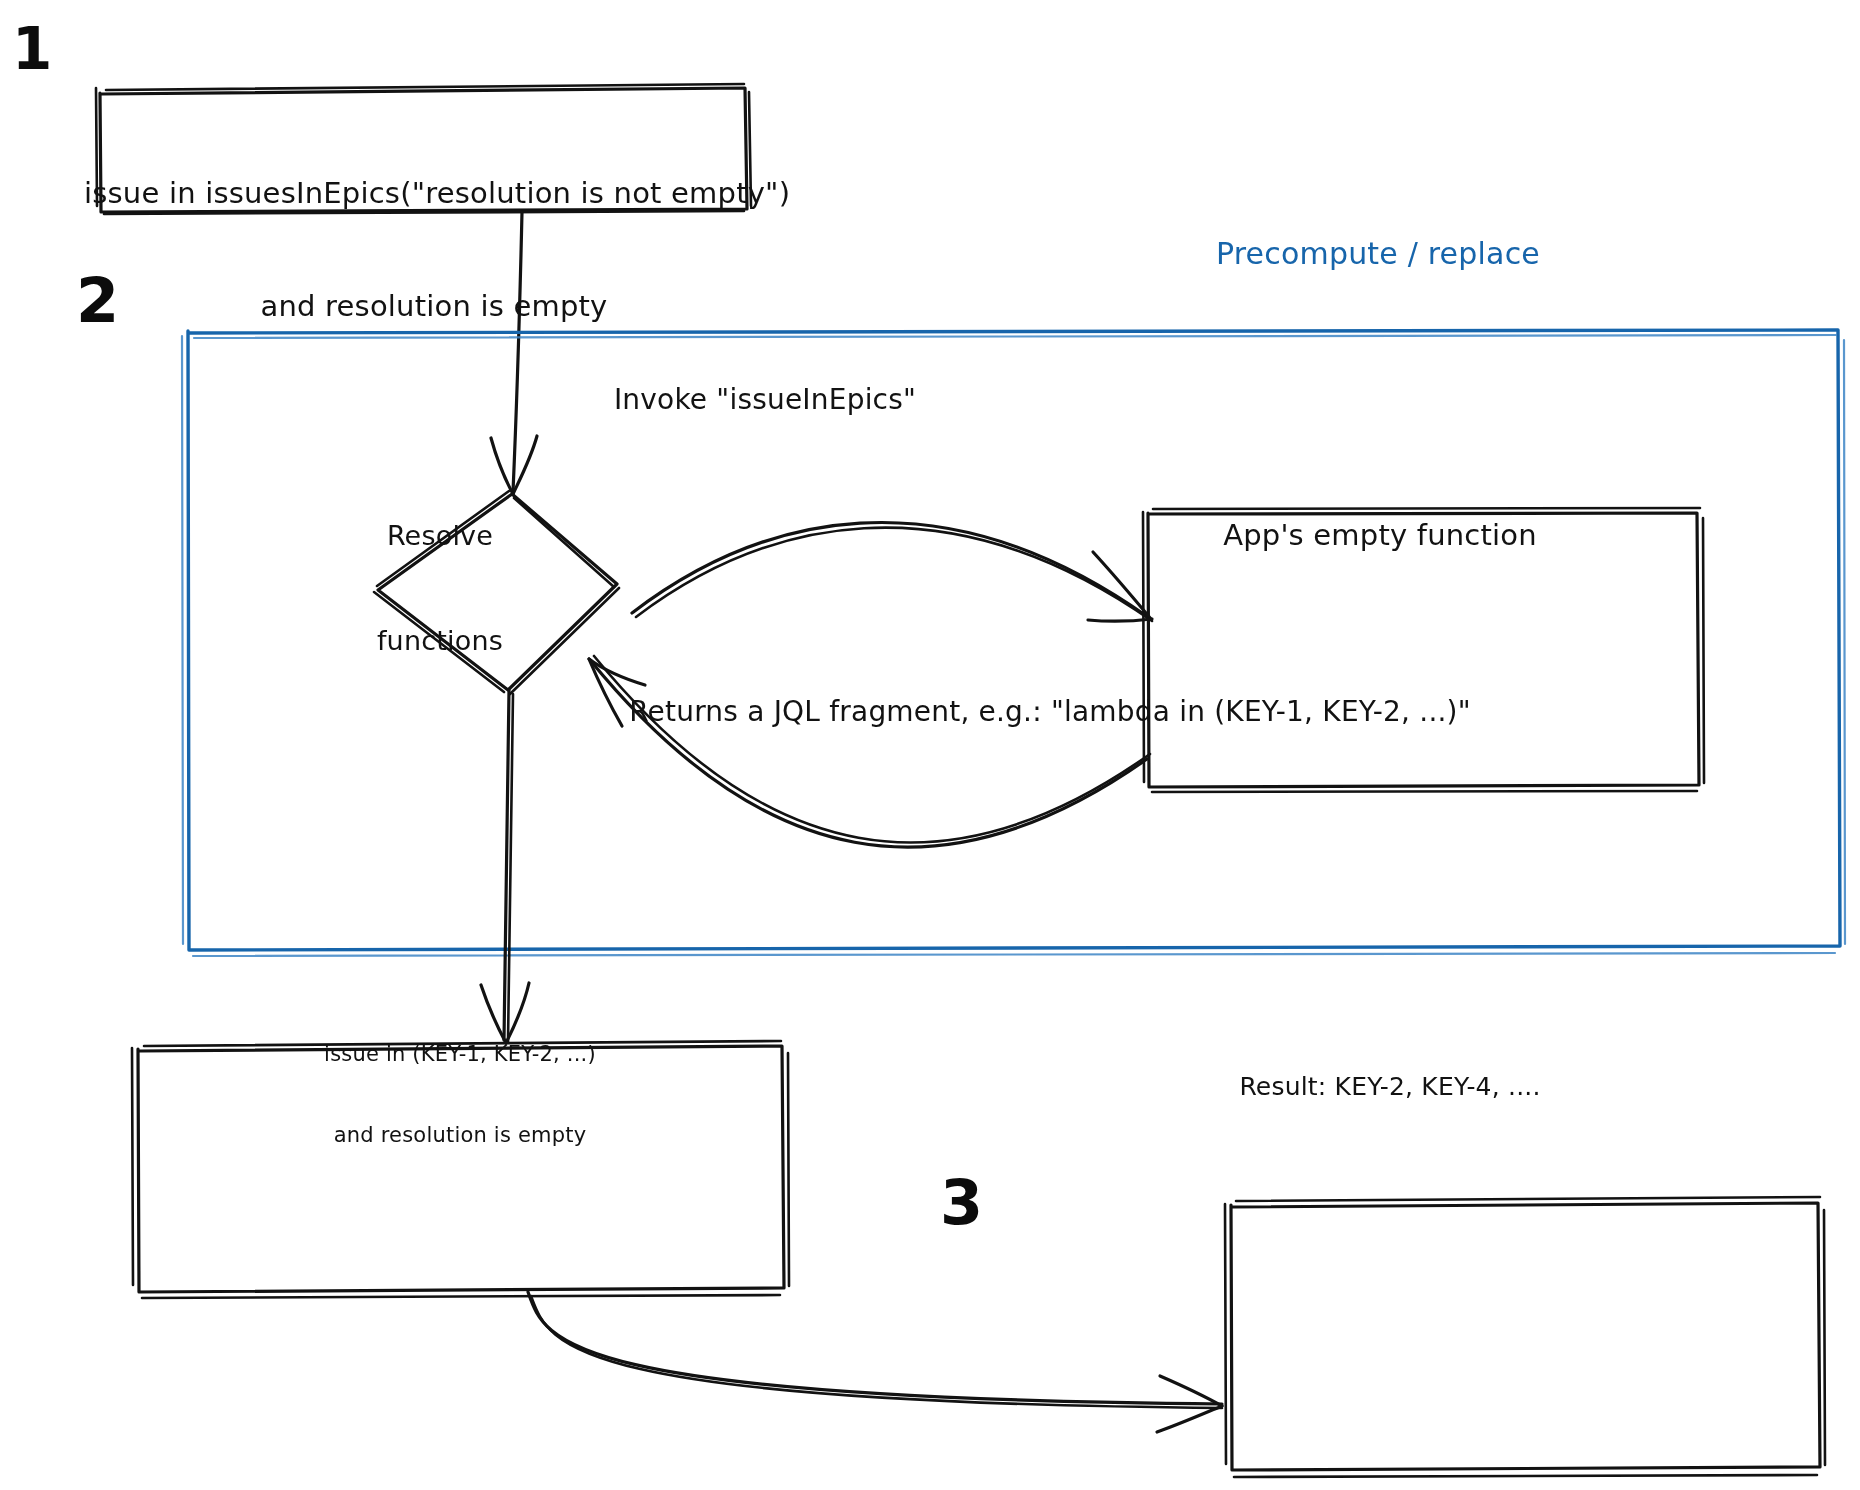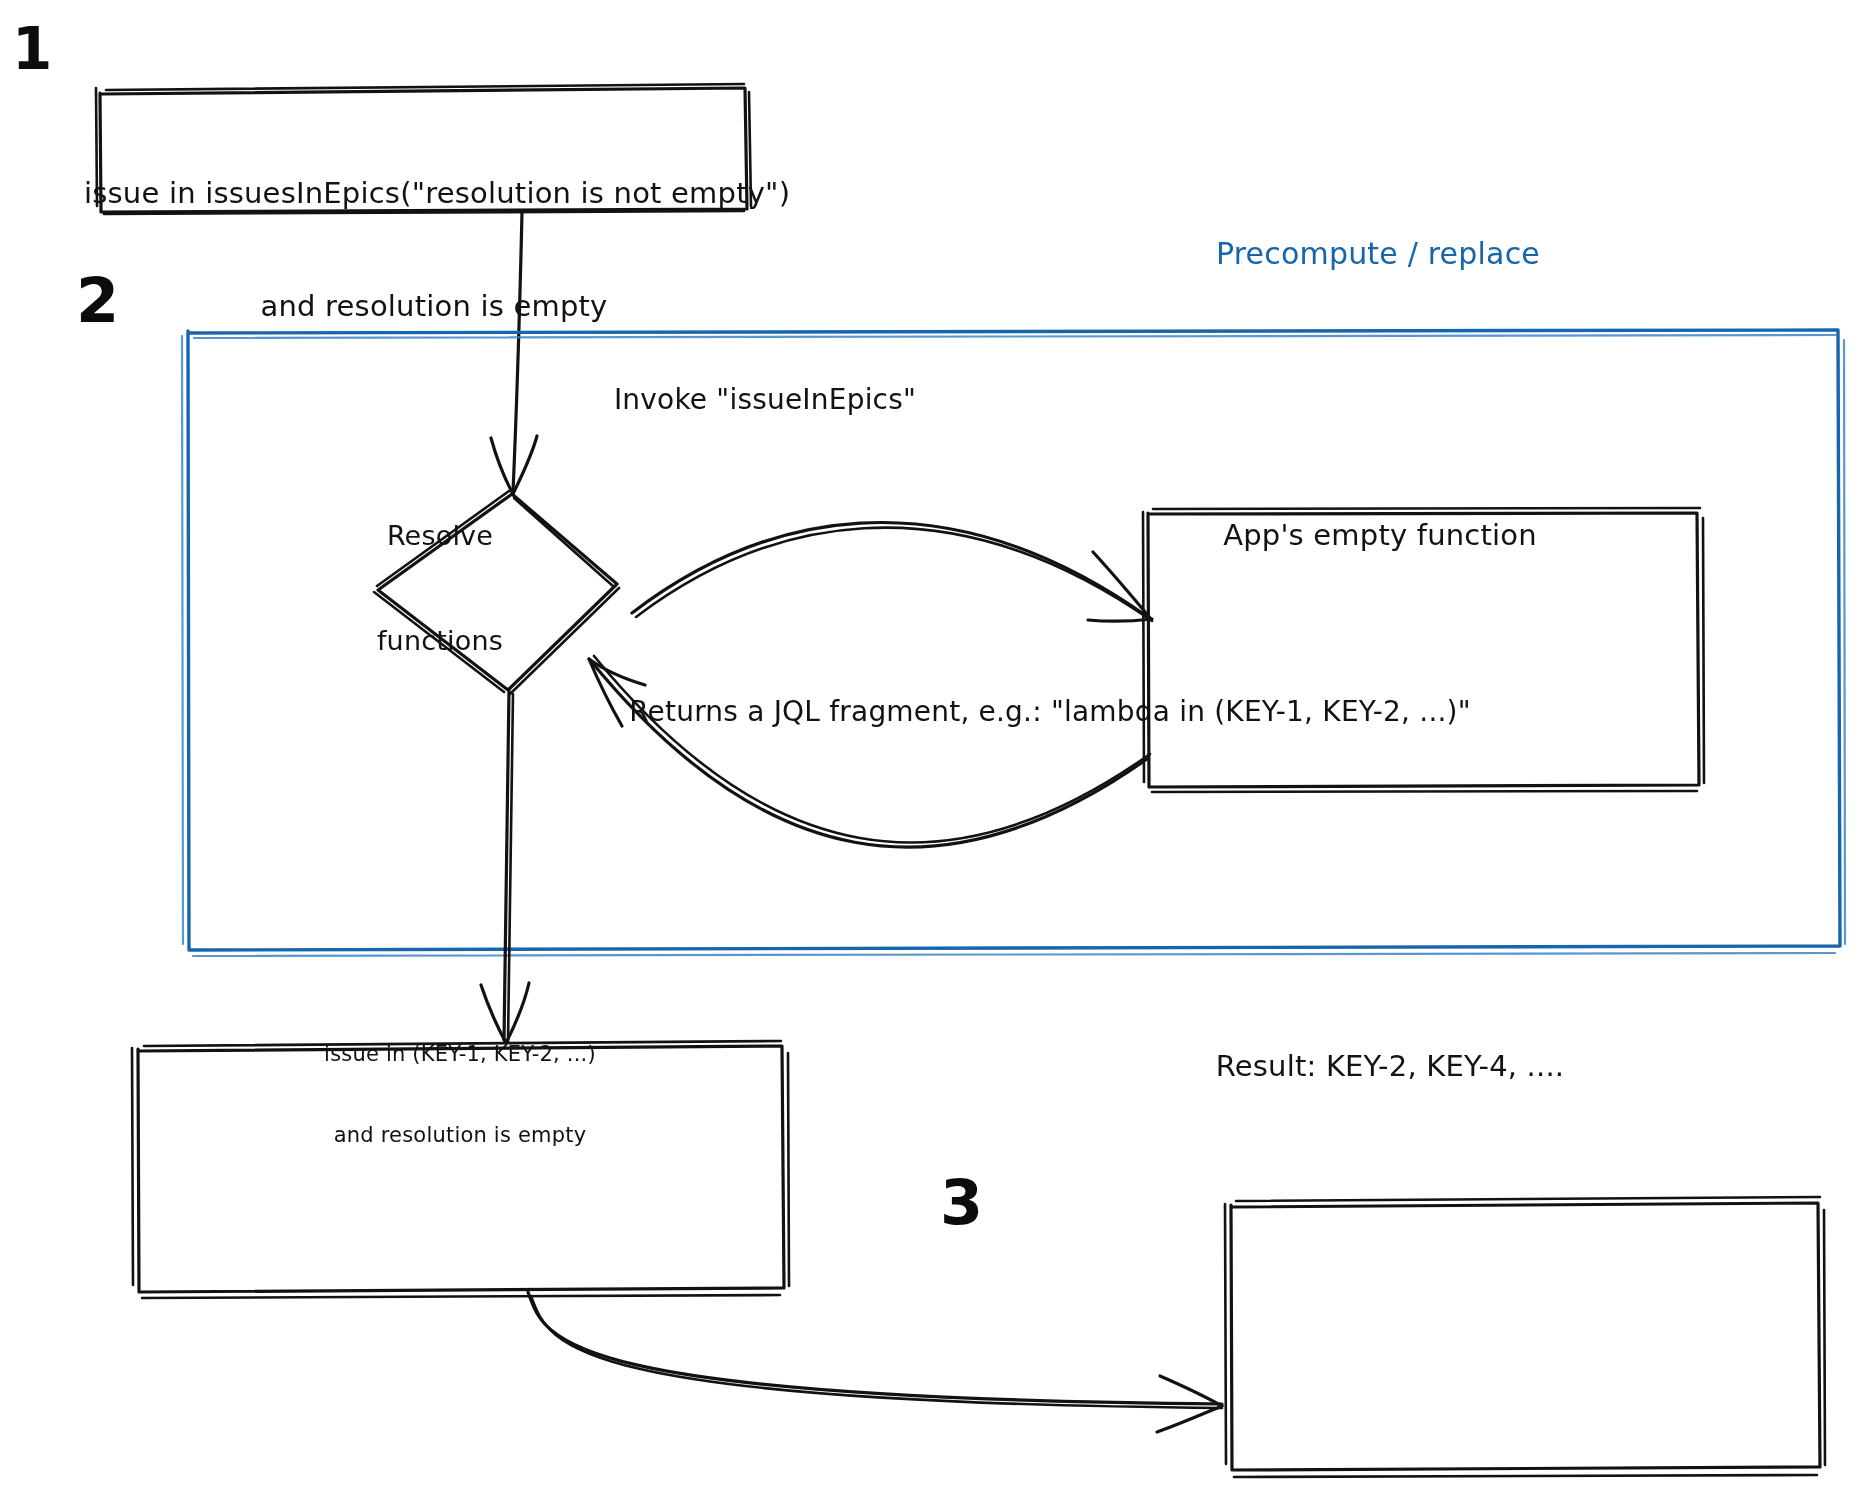--- a/index.html
+++ b/index.html
@@ -50,21 +50,21 @@
   #step-3 { left: 940px; top: 1172px;font-size: 62px; }
 
   #box1-text   { left: 84px;  top: 100px; width: 700px; font-size: 29px; }
   #precompute  { left: 1040px;top: 234px; width: 500px; font-size: 30px; text-align: right; }
   #diamond-text{ left: 330px; top: 448px; width: 220px; font-size: 27px; }
   #invoke-text { left: 600px; top: 382px; width: 330px; font-size: 28px; }
   #lambda-text { left: 1150px;top: 517px; width: 460px; font-size: 29px; }
   #returns-text{ left: 600px; top: 694px; width: 900px; font-size: 28px; }
   #box2-text   { left: 140px; top: 986px; width: 640px; font-size: 21px; }
   #evaluate-txt{ left: 530px; top: 1098px;width: 330px; font-size: 28px; }
-  #result-text { left: 1040px;top: 1048px;width: 700px; font-size: 29px; }
+  #result-text { left: 1040px;top: 1071px;width: 700px; font-size: 25px; }
 </style>
 </head>
 <body>
 
 <div id="canvas">
 
   <svg id="sketch" viewBox="0 0 1860 1490" xmlns="http://www.w3.org/2000/svg">
     <defs>
       <style>
         .ink   { fill: none; stroke: #121212; stroke-width: 3.2; stroke-linecap: round; stroke-linejoin: round; }

